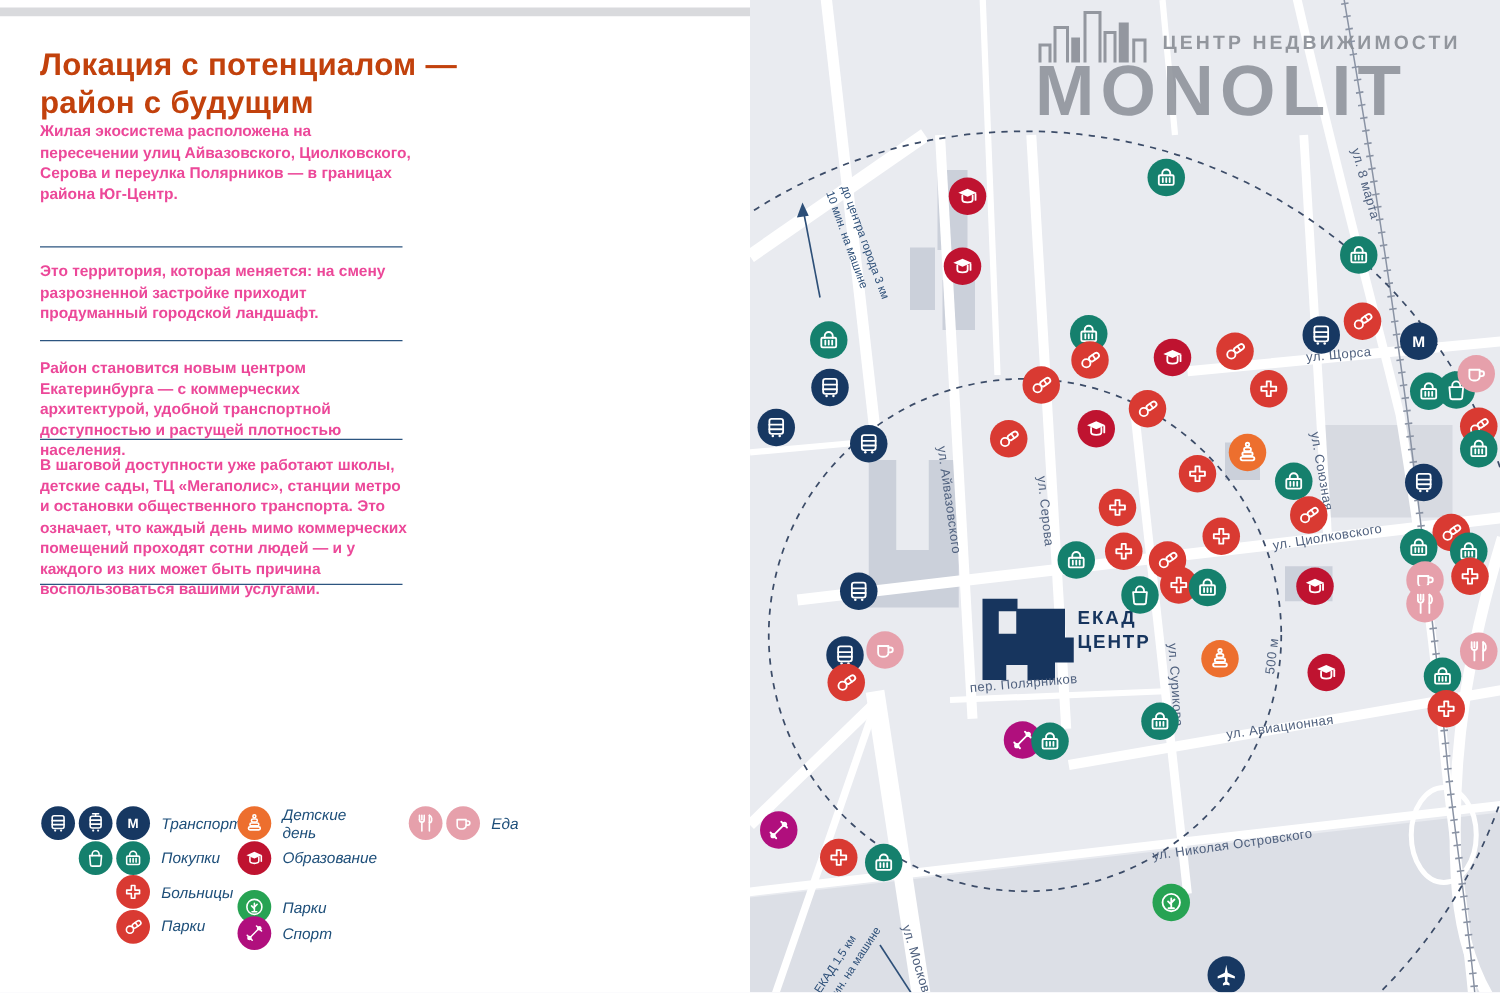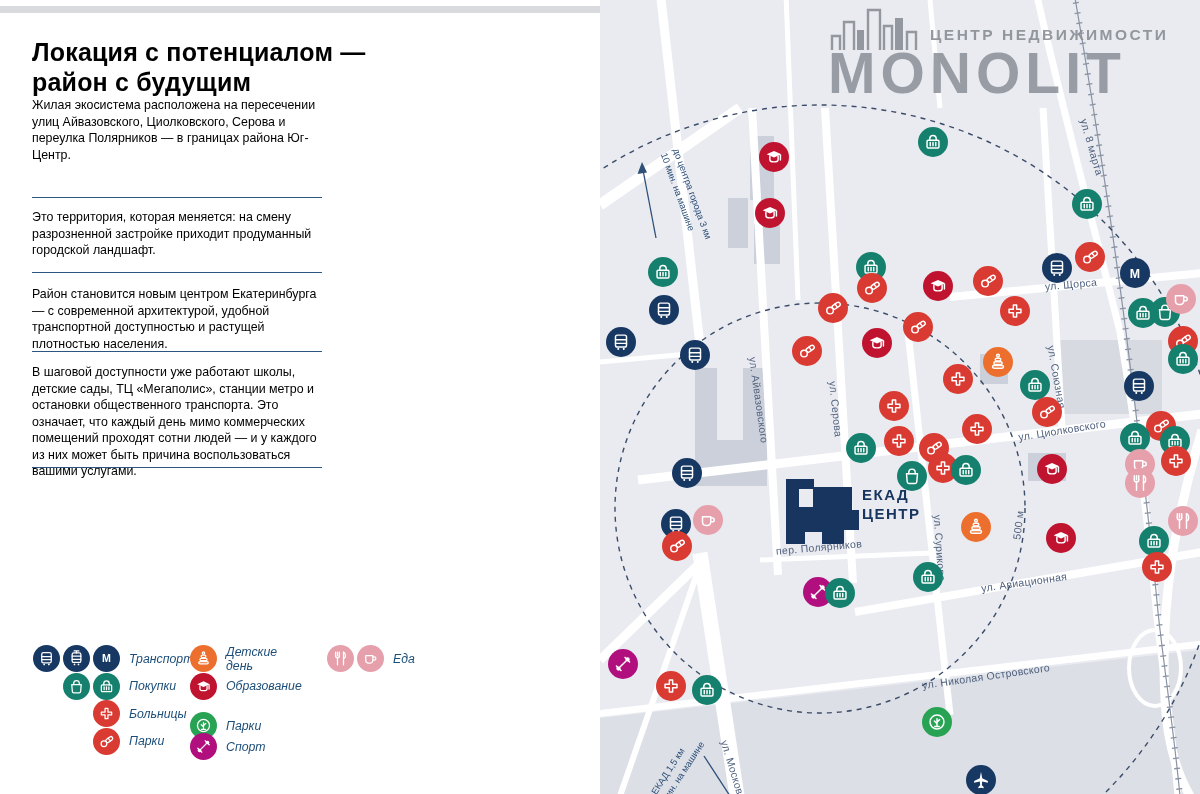--- a/index.html
+++ b/index.html
@@ -2,24 +2,24 @@
 <html><head>
 <meta charset="utf-8">
 <style>
   html,body{margin:0;padding:0;background:#fff;}
   .page{position:relative;width:1200px;height:794px;overflow:hidden;background:#fff;
         font-family:"Liberation Sans",sans-serif;}
   
   .info{position:absolute;left:0;top:0;width:600px;height:794px;background:#fff;}
   .topstrip{position:absolute;left:0;top:6px;width:600px;height:7px;background:#d9dadd;}
   .title{position:absolute;left:32px;top:20px;width:360px;font-size:25px;line-height:1.22;
-         font-weight:bold;color:#000000;letter-spacing:.2px;}
+         font-weight:bold;color:#c2410c;letter-spacing:.2px;}
   .sections{position:absolute;left:32px;top:0;width:300px;}
   .sections p{position:absolute;margin:0;width:298px;font-size:12.4px;line-height:1.33;
-              color:#000000;font-weight:400;}
+              color:#ec4899;font-weight:700;}
   .rule{position:absolute;width:290px;height:0;border-top:1.4px solid #2c5580;}
   
   .legend{position:absolute;left:28px;top:645px;width:450px;height:130px;}
   .lcol{position:absolute;top:0;}
   .lrow{position:absolute;height:27px;display:flex;align-items:center;}
   .licons{display:flex;gap:3px;justify-content:flex-end;}
   .llabel{font-size:12.3px;color:#1d4e79;margin-left:9px;font-style:italic;}
   .poi{border-radius:50%;display:flex;align-items:center;justify-content:center;flex:0 0 auto;}
   .poi svg{display:block;}
   
@@ -44,21 +44,21 @@
 <div class="page">
 
   <aside class="info">
     <div class="topstrip"></div>
     <h1 class="title">Локация с потенциалом — район с будущим</h1>
     <div class="sections">
         <p style="top: 97px;">Жилая экосистема расположена на пересечении улиц Айвазовского, Циолковского, Серова и переулка Полярников — в границах района Юг-Центр.</p>
         <div class="rule" style="top: 197px;"></div>
         <p style="top: 209px;">Это территория, которая меняется: на смену разрозненной застройке приходит продуманный городской ландшафт.</p>
         <div class="rule" style="top: 272px;"></div>
-        <p style="top: 286px;">Район становится новым центром Екатеринбурга — с современной архитектурой, удобной транспортной доступностью и растущей плотностью населения.</p>
+        <p style="top: 286px;">Район становится новым центром Екатеринбурга — с коммерческих архитектурой, удобной транспортной доступностью и растущей плотностью населения.</p>
         <div class="rule" style="top: 351px;"></div>
         <p style="top: 364px;">В шаговой доступности уже работают школы, детские сады, ТЦ «Мегаполис», станции метро и остановки общественного транспорта. Это означает, что каждый день мимо коммерческих помещений проходят сотни людей — и у каждого из них может быть причина воспользоваться вашими услугами.</p>
         <div class="rule" style="top: 467px;"></div>
       </div>
     <div class="legend">
         <div class="lcol" style="left: 0px;">
           <div class="lrow" style="top: 0px;">
             <span class="licons" style="width: 92px;">
               <div class="poi" style="height: 27px; width: 27px; background: rgb(23, 56, 98);">
                 <svg width="19" height="19" viewBox="0 0 24 24" fill="none" stroke="#fff" stroke-width="1.6" stroke-linecap="round" stroke-linejoin="round">

